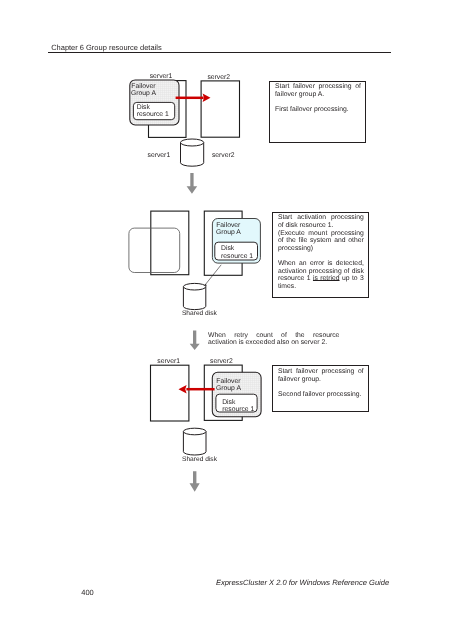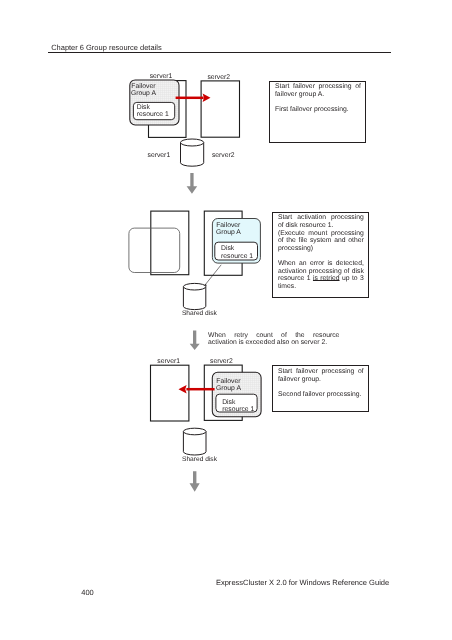--- a/index.html
+++ b/index.html
@@ -5,21 +5,21 @@
   html,body{margin:0;padding:0;}
   body{width:452px;height:640px;background:#ffffff;
        font-family:"Liberation Sans",sans-serif;overflow:hidden;
        -webkit-font-smoothing:antialiased;text-rendering:geometricPrecision;}
   .page{position:relative;width:452px;height:640px;background:#fff;}
 
   .hdr-text{position:absolute;left:51.2px;top:43.9px;font-size:7.47px;line-height:7px;color:#231f20;white-space:nowrap;}
   .hdr-rule{position:absolute;left:47.5px;top:51.7px;width:343.7px;height:1.05px;background:#231f20;}
 
   .ftr-page{position:absolute;left:49.3px;top:588.5px;font-size:7.47px;line-height:7px;color:#231f20;margin-left:32px;}
-  .ftr-title{position:absolute;left:215.9px;top:579.3px;font-size:7.54px;line-height:7px;color:#231f20;white-space:nowrap;}
+  .ftr-title{position:absolute;left:215.9px;top:579.3px;font-size:7.54px;line-height:7px;color:#231f20;white-space:nowrap;font-style:italic;}
 
   .note{position:absolute;box-sizing:border-box;border:0.95px solid #231f20;background:#fff;}
   .note p{margin:0;font-size:6.8px;line-height:7.6px;color:#231f20;}
   .note p.gap{margin-top:7.6px;}
   .note u{text-decoration:underline;text-underline-offset:0.4px;}
   .note .jl{display:block;text-align:justify;text-align-last:justify;}
   .note .ll{display:block;text-align:left;}
 
   .lbl{position:absolute;font-size:6.8px;line-height:7px;color:#231f20;white-space:nowrap;}
   .lbl6{position:absolute;font-size:6.63px;line-height:7px;color:#231f20;white-space:nowrap;}

